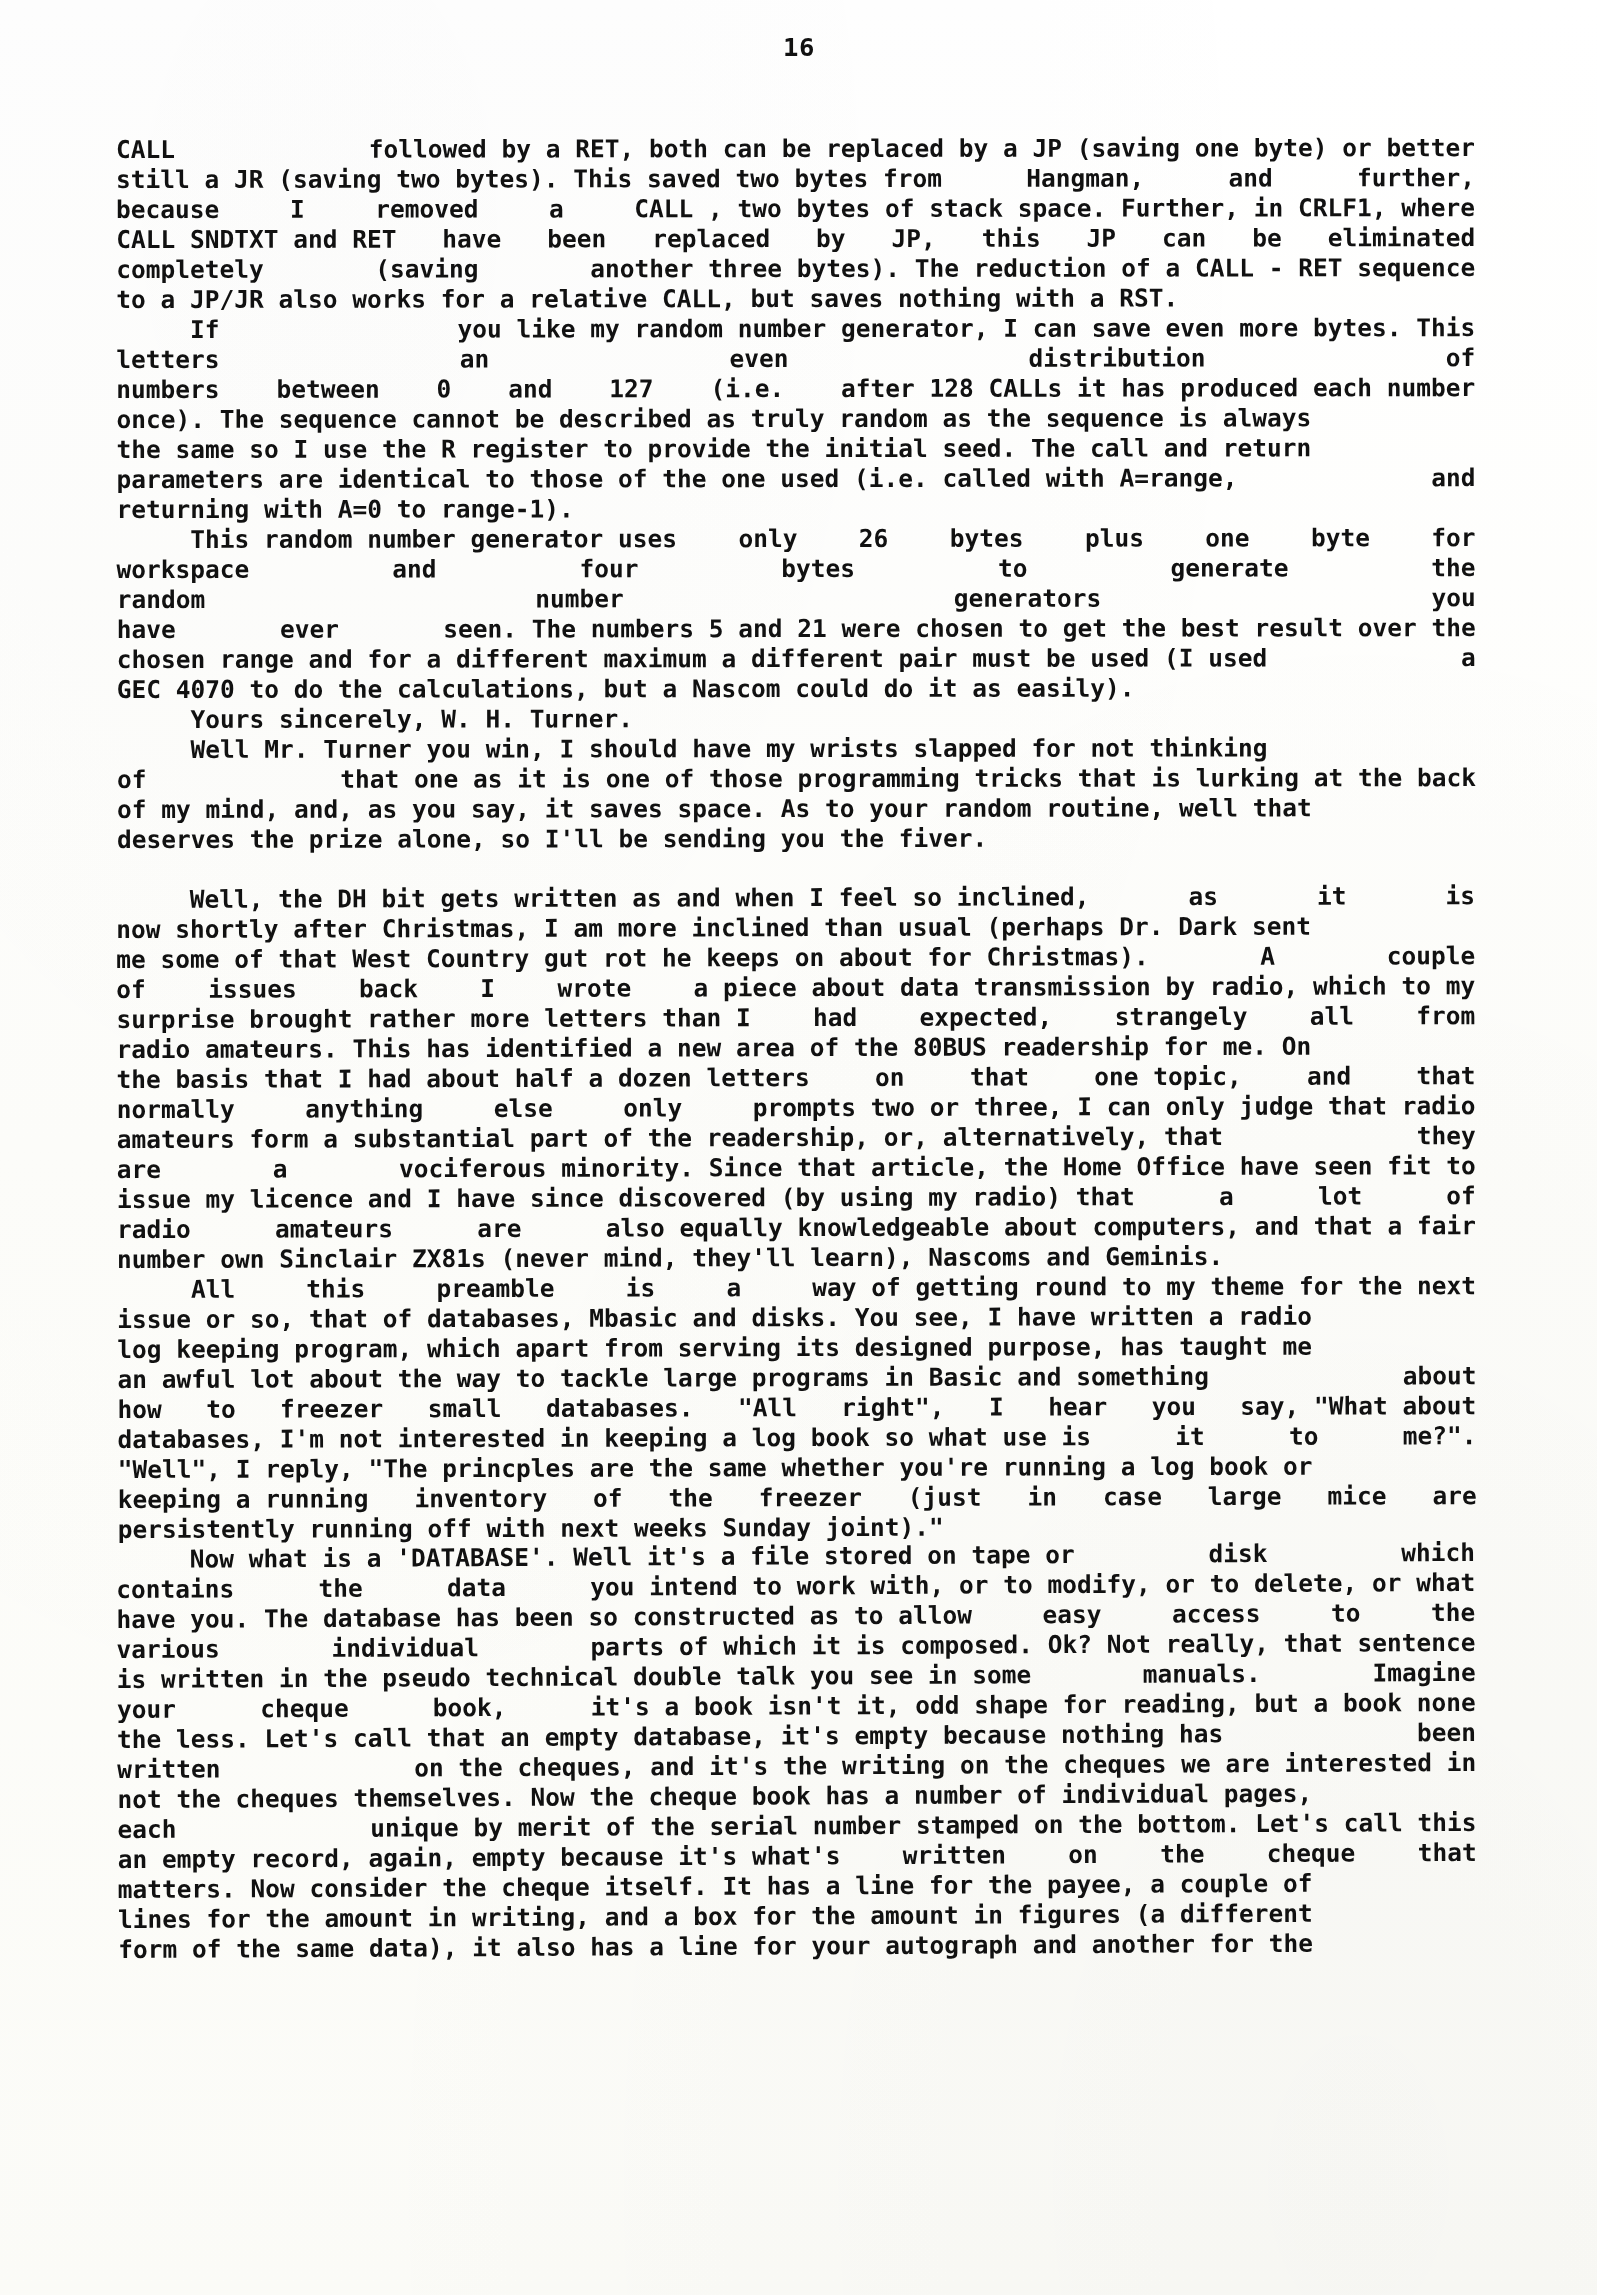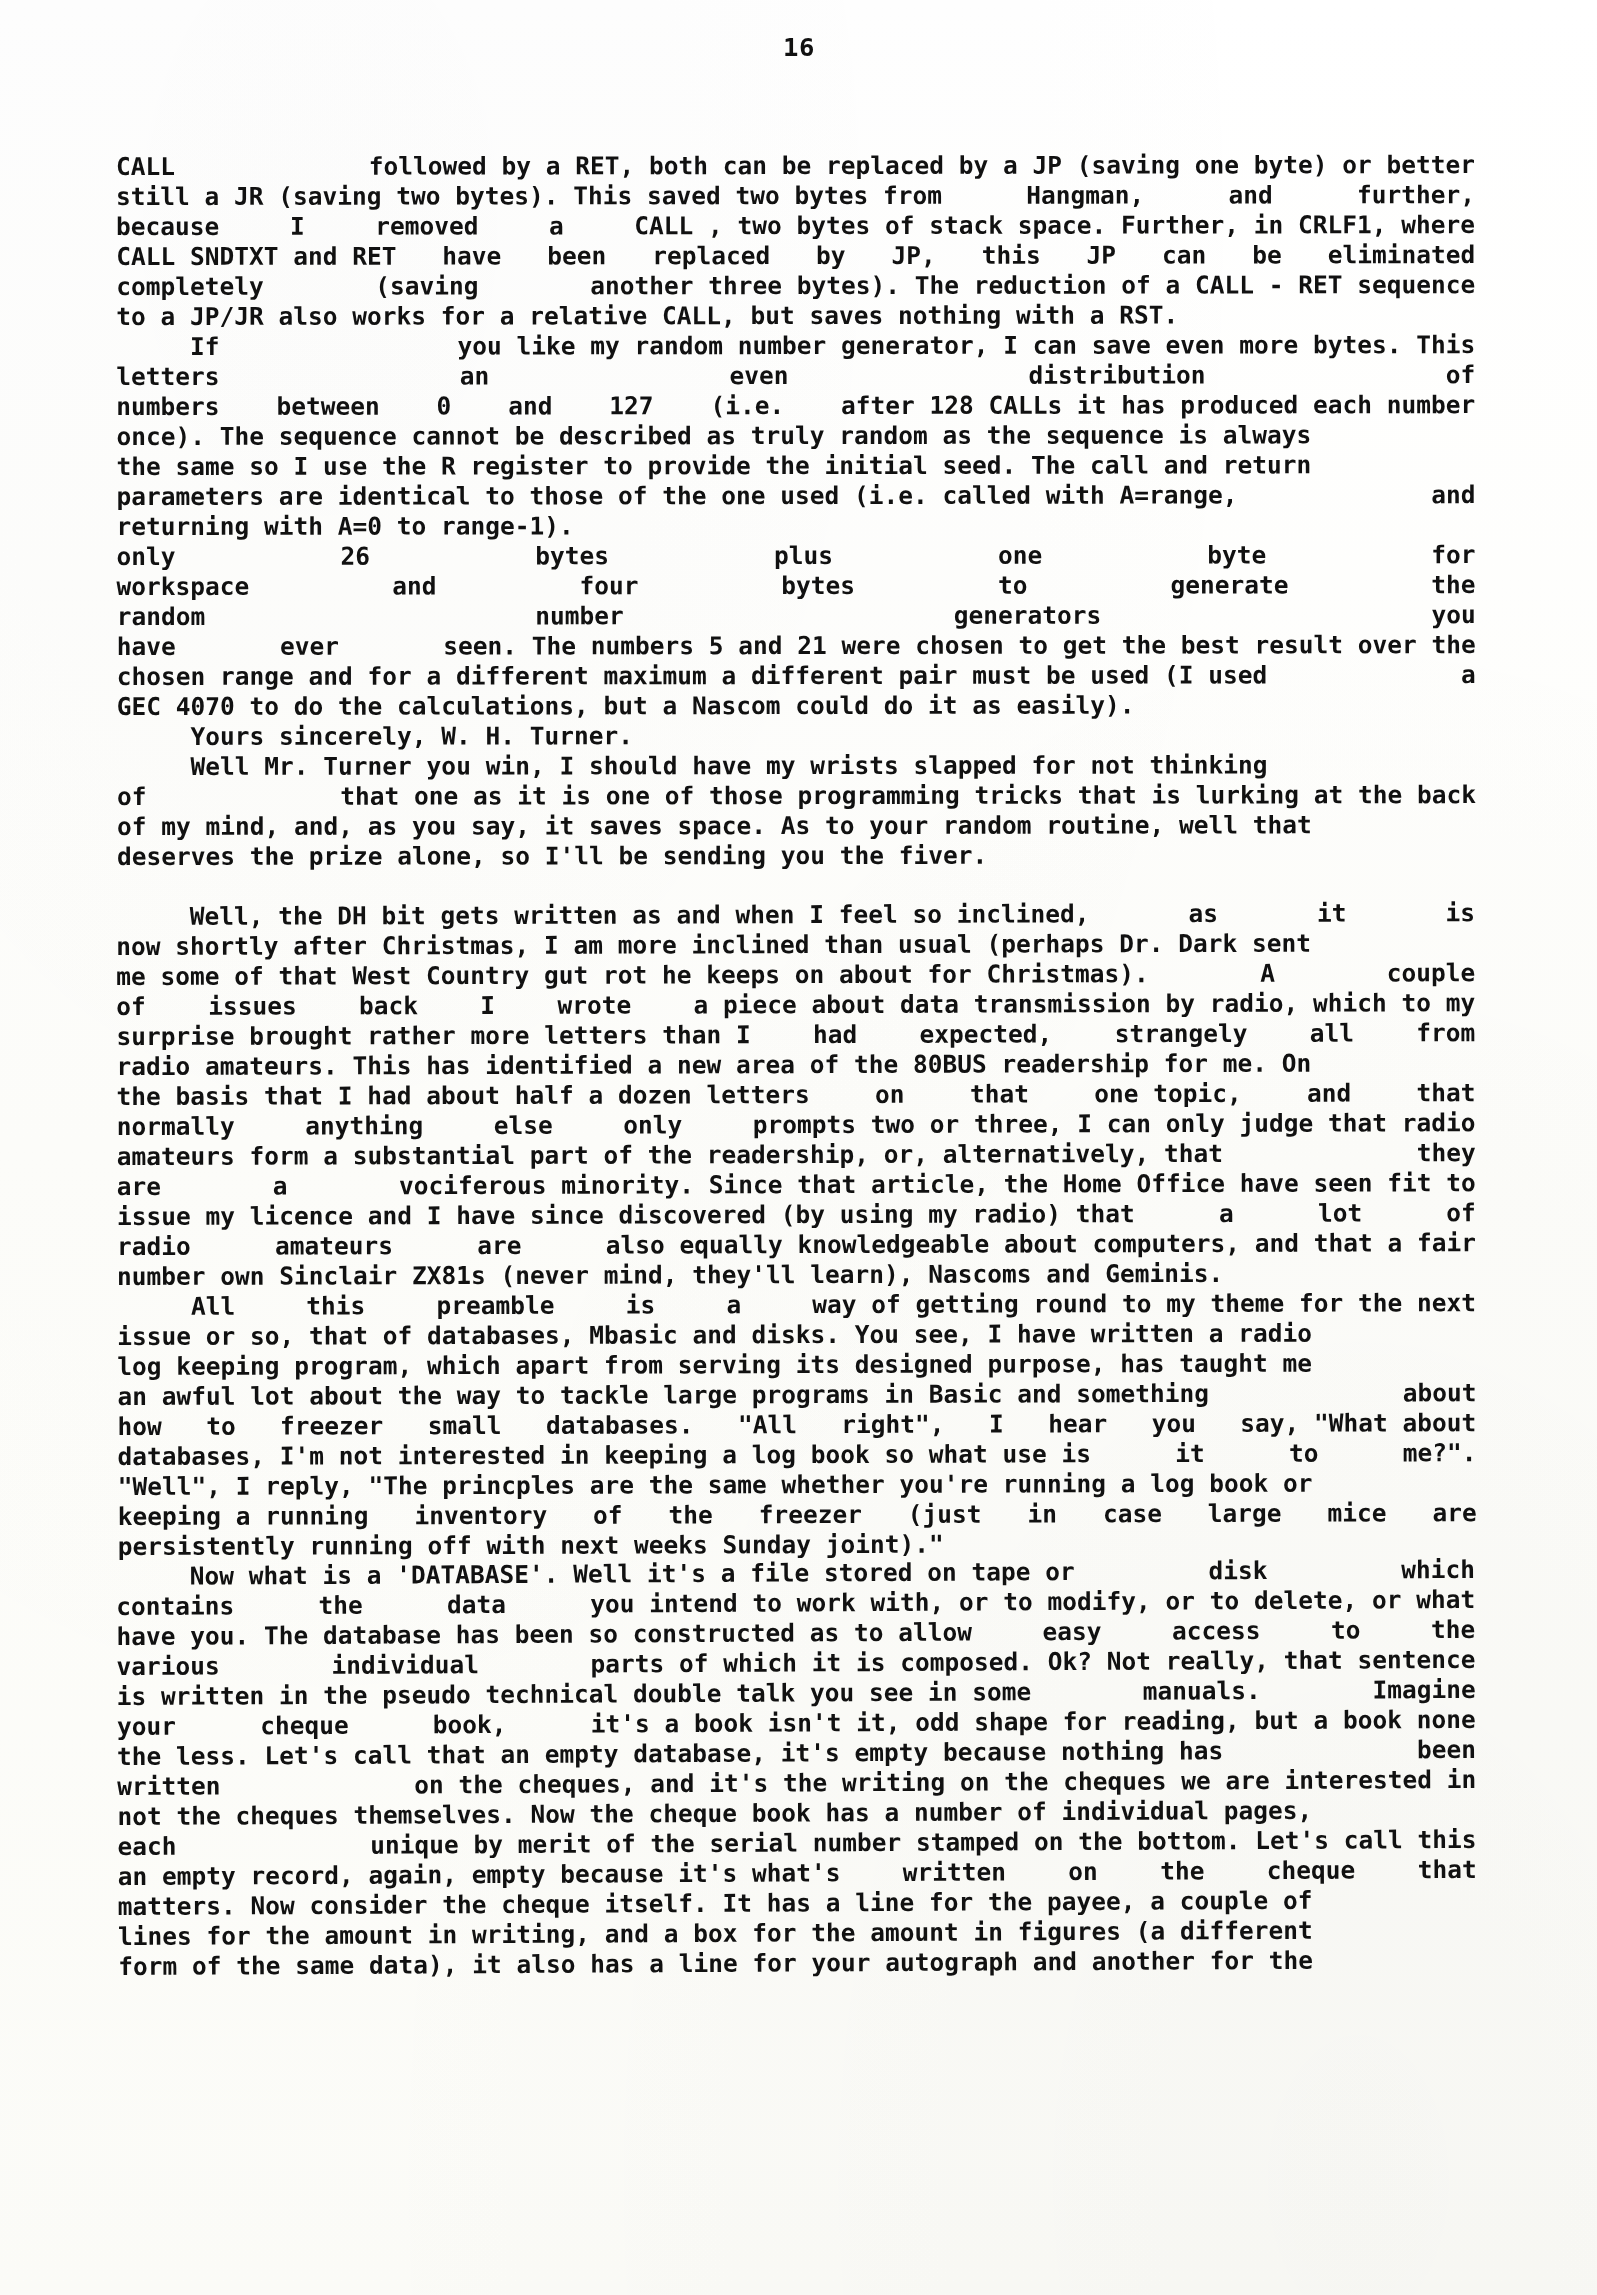--- a/index.html
+++ b/index.html
@@ -32,21 +32,21 @@
     left: 0;
     width: 1598px;
     text-align: center;
     font-size: 25.6px;
     letter-spacing: 0.7px;
     font-weight: 700;
   }
   .body-col {
     position: absolute;
     left: 116px;
-    top: 152px;
+    top: 135px;
     width: 1359px;
   }
   .line {
     font-size: 24.5px;
     line-height: 30px;
     white-space: pre;
     letter-spacing: 0px;
     font-weight: 600;
     text-rendering: optimizeLegibility;
   }
@@ -81,21 +81,21 @@
         <div class="line j"><span>CALL SNDTXT and RET</span><span>have</span><span>been</span><span>replaced</span><span>by</span><span>JP,</span><span>this</span><span>JP</span><span>can</span><span>be</span><span>eliminated</span></div>
         <div class="line j"><span>completely</span><span>(saving</span><span>another three bytes). The reduction of a CALL - RET sequence</span></div>
         <div class="line last">to a JP/JR also works for a relative CALL, but saves nothing with a RST.</div>
         <div class="line j"><span>     If</span><span>you like my random number generator, I can save even more bytes. This</span></div>
         <div class="line j"><span>letters</span><span>an</span><span>even</span><span>distribution</span><span>of</span></div>
         <div class="line j"><span>numbers</span><span>between</span><span>0</span><span>and</span><span>127</span><span>(i.e.</span><span>after 128 CALLs it has produced each number</span></div>
         <div class="line last">once). The sequence cannot be described as truly random as the sequence is always</div>
         <div class="line last">the same so I use the R register to provide the initial seed. The call and return</div>
         <div class="line j"><span>parameters are identical to those of the one used (i.e. called with A=range,</span><span>and</span></div>
         <div class="line last">returning with A=0 to range-1).</div>
-        <div class="line j"><span>only</span><span>26</span><span>bytes</span><span>plus</span><span>one</span><span>byte</span><span>for</span></div>
+        <div class="line j"><span>     This random number generator uses</span><span>only</span><span>26</span><span>bytes</span><span>plus</span><span>one</span><span>byte</span><span>for</span></div>
         <div class="line j"><span>workspace</span><span>and</span><span>four</span><span>bytes</span><span>to</span><span>generate</span><span>the</span></div>
         <div class="line j"><span>random</span><span>number</span><span>generators</span><span>you</span></div>
         <div class="line j"><span>have</span><span>ever</span><span>seen. The numbers 5 and 21 were chosen to get the best result over the</span></div>
         <div class="line j"><span>chosen range and for a different maximum a different pair must be used (I used</span><span>a</span></div>
         <div class="line last">GEC 4070 to do the calculations, but a Nascom could do it as easily).</div>
         <div class="line last">     Yours sincerely, W. H. Turner.</div>
         <div class="line last">     Well Mr. Turner you win, I should have my wrists slapped for not thinking</div>
         <div class="line j"><span>of</span><span>that one as it is one of those programming tricks that is lurking at the back</span></div>
         <div class="line last">of my mind, and, as you say, it saves space. As to your random routine, well that</div>
         <div class="line last">deserves the prize alone, so I'll be sending you the fiver.</div>

